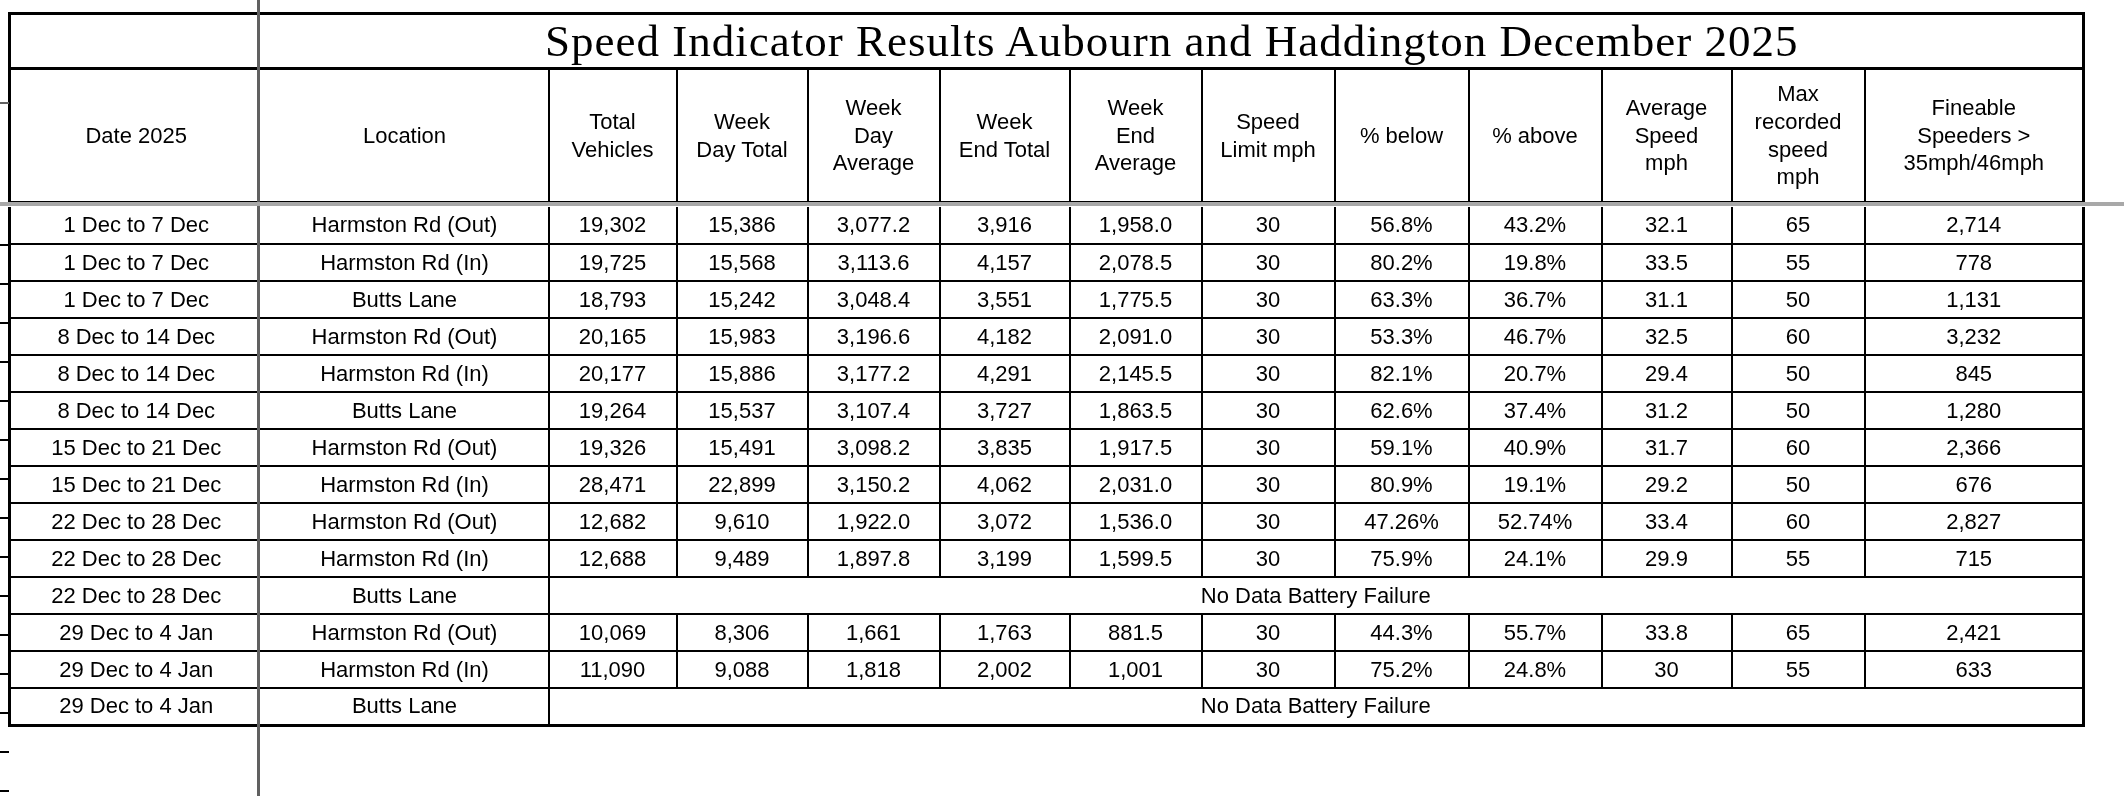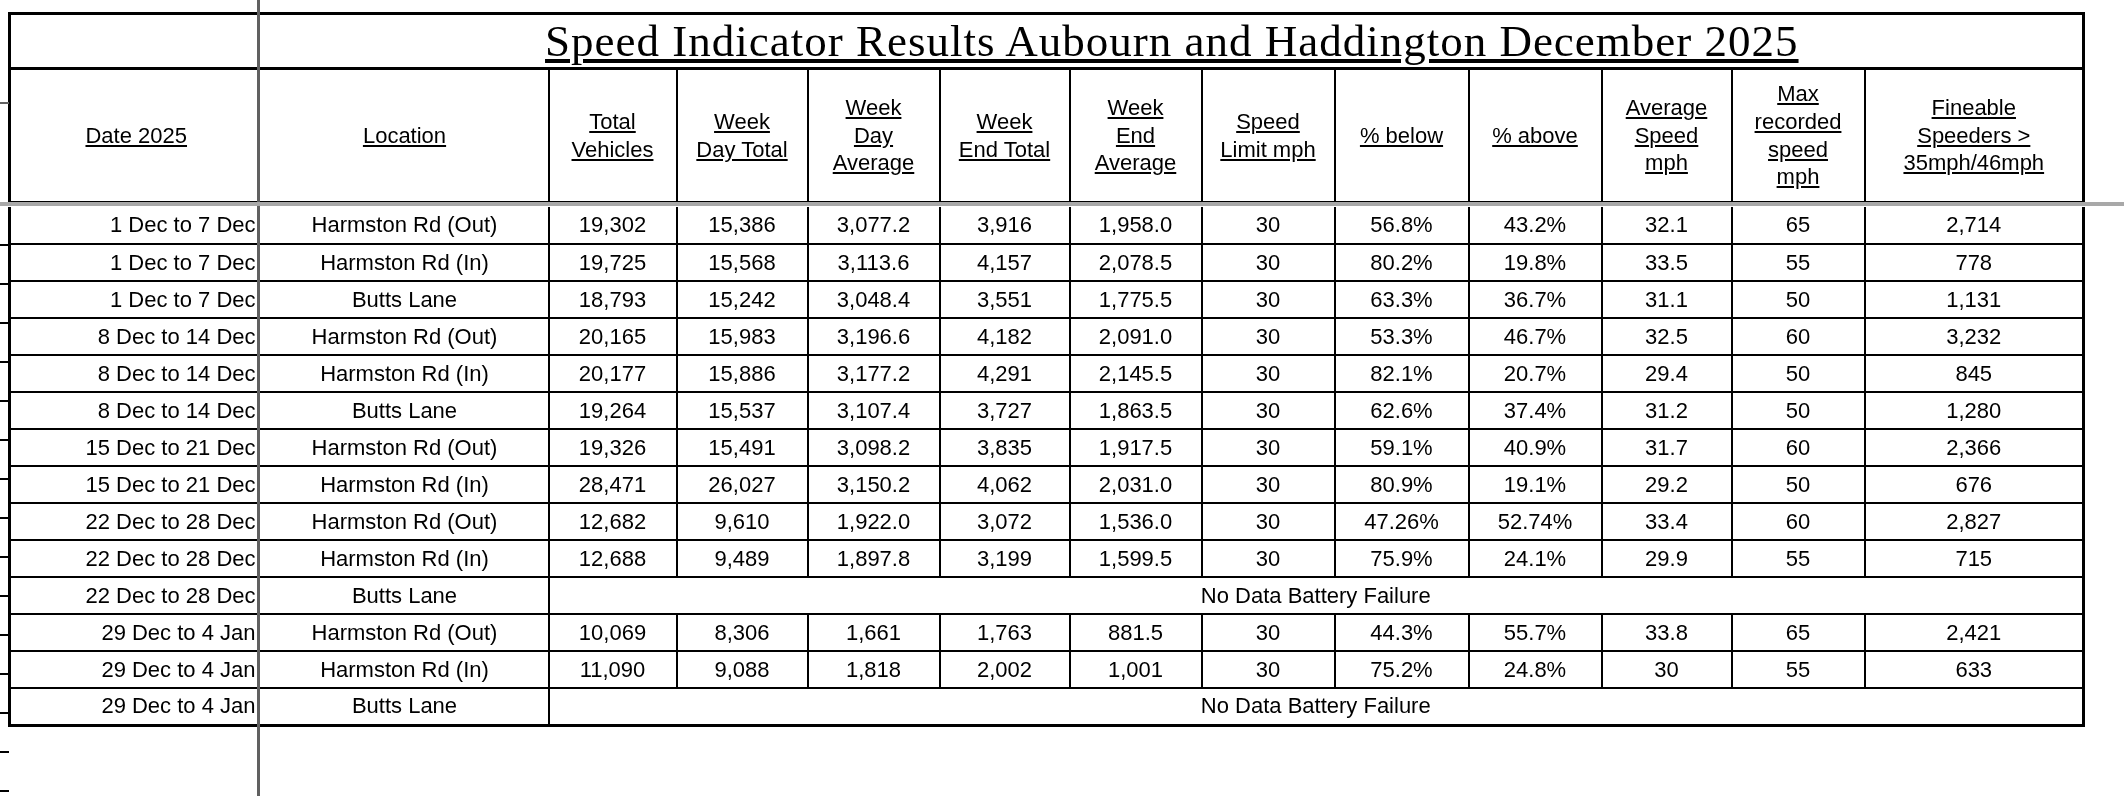--- a/index.html
+++ b/index.html
@@ -19,21 +19,21 @@
     font-family:"Liberation Sans",sans-serif;
     color:var(--text);
   }
   table.tbl{
     border-collapse:collapse;
     table-layout:fixed;
     width:2074px;
     background:var(--bg);
     color:var(--text);
   }
-  #head-table{position:absolute;left:8px;top:12px;border:3px solid var(--border);text-decoration:underline;}
+  #head-table{position:absolute;left:8px;top:12px;border:3px solid var(--border);}
   #body-table{position:absolute;left:8px;top:207px;border:3px solid var(--border);border-top:none;}
   th,td{
     border:2px solid var(--border);
     padding:0 6px;
     text-align:center;
     vertical-align:middle;
     font-size:22px;
     overflow:hidden;
   }
   .title-row{height:50px;}
@@ -49,21 +49,21 @@
   tr.hdr{height:134px;}
   tr.hdr th{
     font-weight:normal;
     white-space:pre-line;
     line-height:1.27;
   }
   tr.hdr th:first-child{border-right:none;}
   tr.hdr th:nth-child(2){border-left:none;}
   #body-table tbody tr{height:37px;}
   #body-table tbody tr:first-child td{border-top:none;}
-  td.date{border-right:none;text-align:right;}
+  td.date{border-right:none;}
   td.loc{border-left:none;}
   td.nodata{text-align:center;}
   
   #pane-v{position:absolute;left:257px;top:0;width:3px;height:796px;background:var(--pane-v);z-index:10;}
   #pane-h{position:absolute;left:0;top:202px;width:2124px;height:4px;background:var(--pane-h);z-index:11;}
   
   #gutter{position:absolute;left:0;top:0;width:9px;height:796px;z-index:5;pointer-events:none;}
   .tick{position:absolute;left:0;width:9px;height:2px;background:var(--border);}
   .tick-top{position:absolute;left:0;top:102px;width:9px;height:2px;background:var(--pane-v);}
 </style>
@@ -245,21 +245,21 @@
           <td class="num">59.1%</td>
           <td class="num">40.9%</td>
           <td class="num">31.7</td>
           <td class="num">60</td>
           <td class="num">2,366</td>
         </tr>
         <tr>
           <td class="date">15 Dec to 21 Dec</td>
           <td class="loc">Harmston Rd (In)</td>
           <td class="num">28,471</td>
-          <td class="num">26,027</td>
+          <td class="num">22,899</td>
           <td class="num">3,150.2</td>
           <td class="num">4,062</td>
           <td class="num">2,031.0</td>
           <td class="num">30</td>
           <td class="num">80.9%</td>
           <td class="num">19.1%</td>
           <td class="num">29.2</td>
           <td class="num">50</td>
           <td class="num">676</td>
         </tr>

